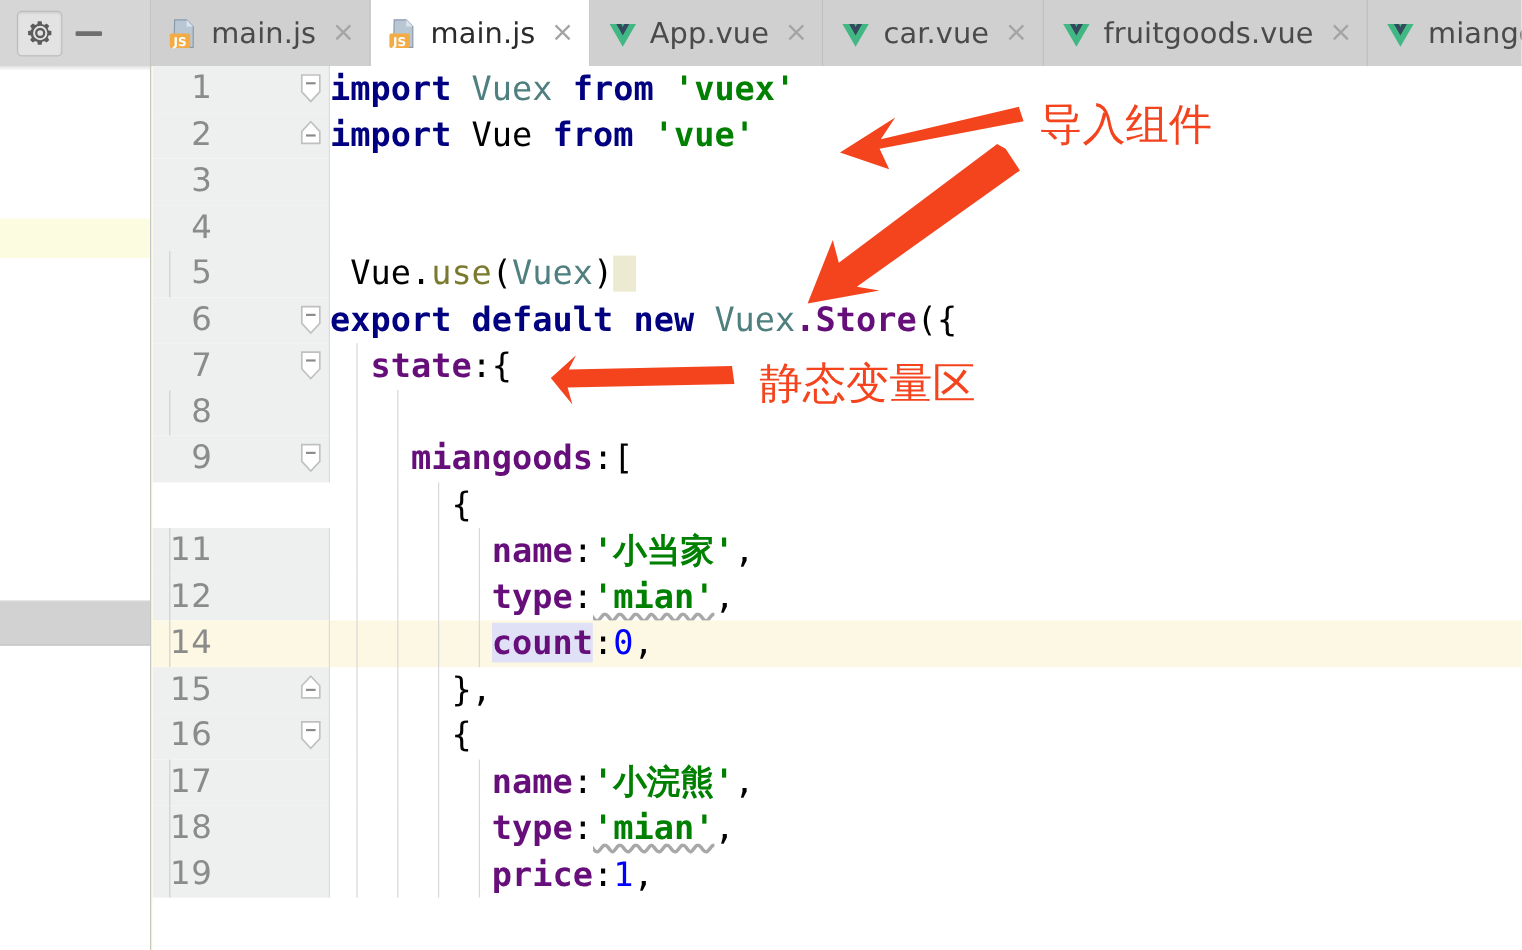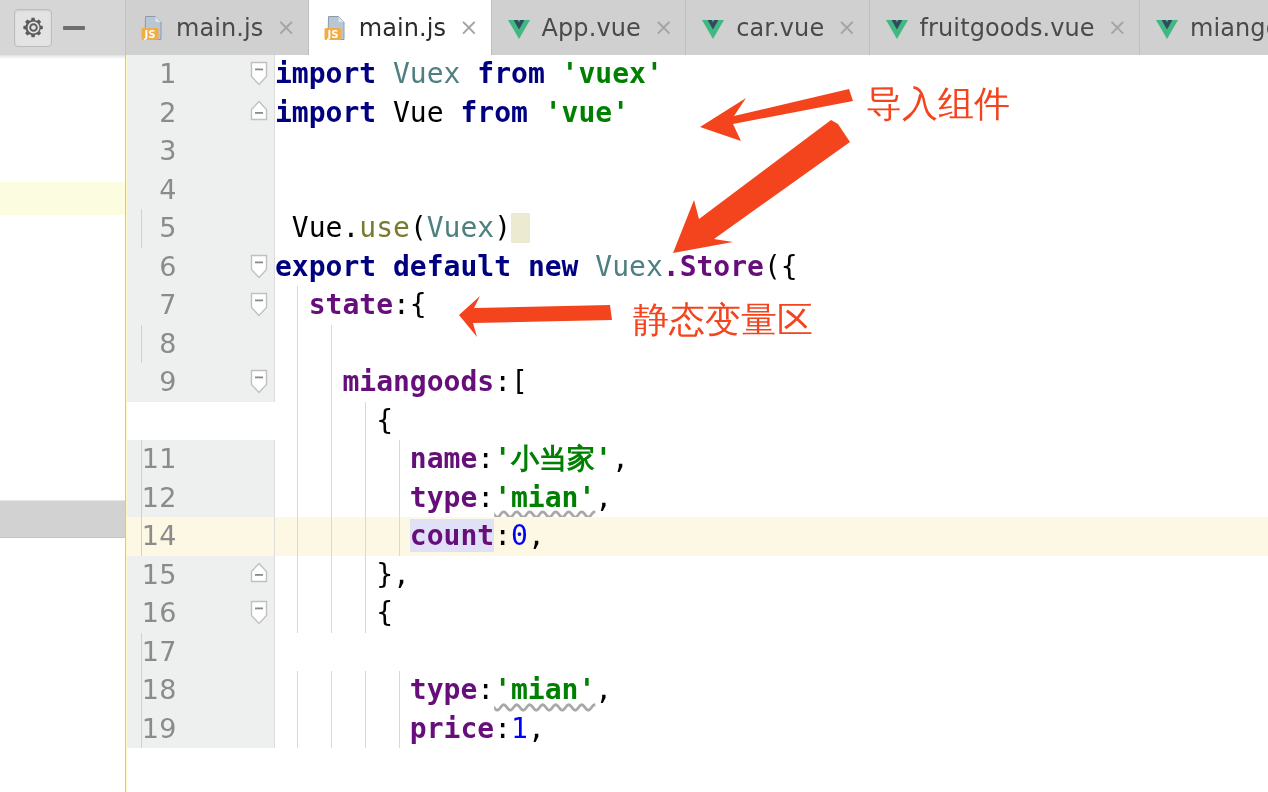--- a/index.html
+++ b/index.html
@@ -473,20 +473,27 @@
         <div class="iguide" style="left:90px"></div>
         <span class="txt">      <span class="pun">{</span></span>
       </div>
     </div>
 
     <div class="line">
       <div class="gutter">
         <span class="lnum">17</span>
         <div class="foldline"></div>
       </div>
+      <div class="content">
+        <div class="iguide" style="left:22px"></div>
+        <div class="iguide" style="left:56px"></div>
+        <div class="iguide" style="left:90px"></div>
+        <div class="iguide" style="left:124px"></div>
+        <span class="txt">        <span class="prop">name</span><span class="pun">:</span><span class="str">'小浣熊'</span><span class="pun">,</span></span>
+      </div>
     </div>
 
     <div class="line">
       <div class="gutter">
         <span class="lnum">18</span>
         <div class="foldline"></div>
       </div>
       <div class="content">
         <div class="iguide" style="left:22px"></div>
         <div class="iguide" style="left:56px"></div>

